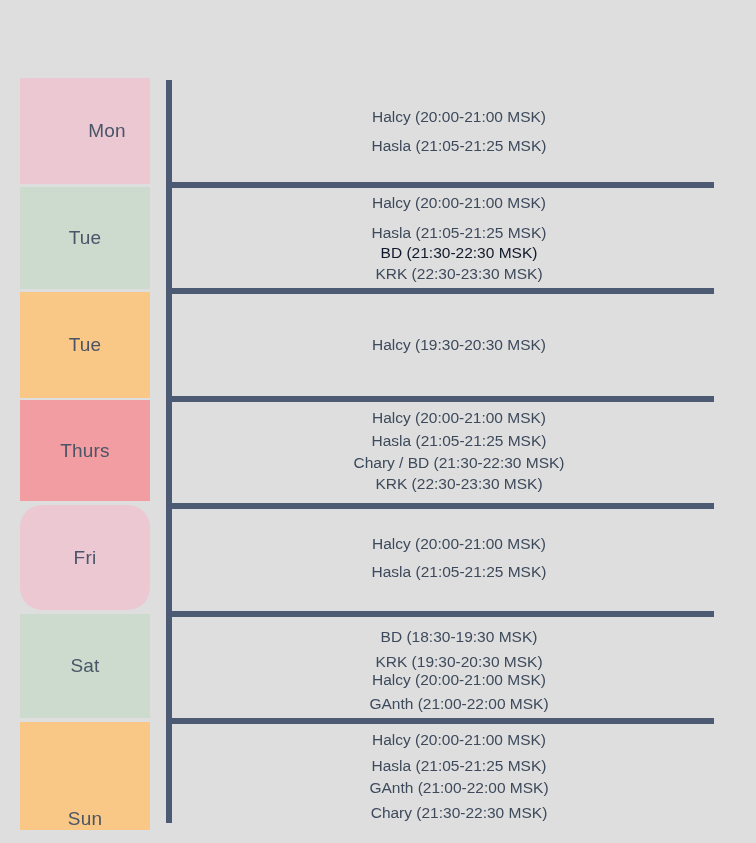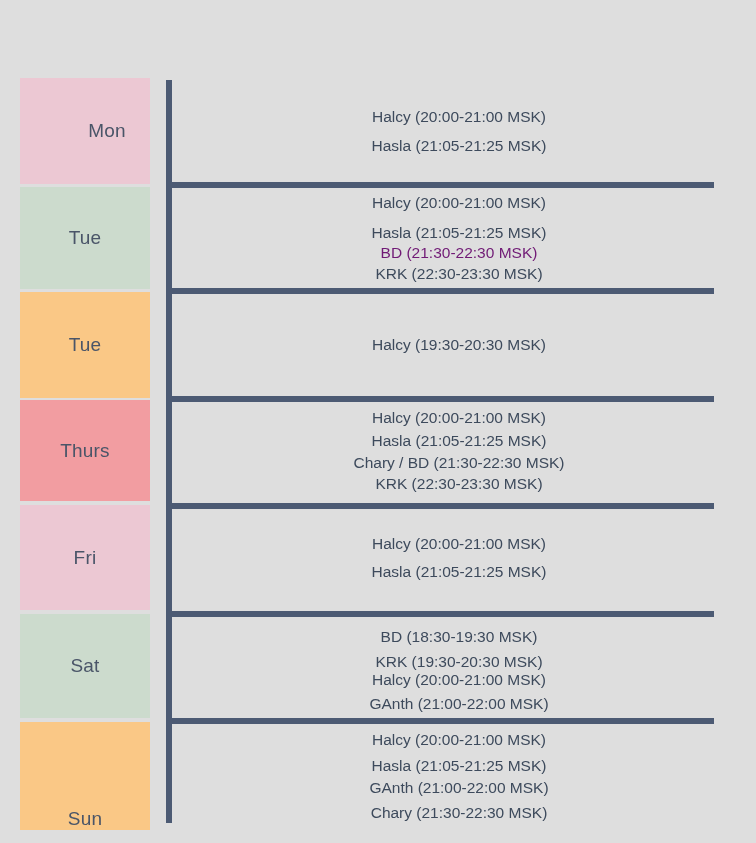--- a/index.html
+++ b/index.html
@@ -87,39 +87,39 @@
       </div>
       <div class="day-cell" style="top: 187px; height: 102px; background: rgb(204, 219, 205);">
         <span class="day-label" style="color: rgb(74, 85, 104);">Tue</span>
       </div>
       <div class="day-cell" style="top: 292px; height: 106px; background: rgb(250, 200, 134);">
         <span class="day-label" style="color: rgb(74, 85, 104);">Tue</span>
       </div>
       <div class="day-cell" style="top: 400px; height: 101px; background: rgb(242, 157, 161);">
         <span class="day-label" style="color: rgb(74, 85, 104);">Thurs</span>
       </div>
-      <div class="day-cell" style="top: 505px; height: 105px; background: rgb(236, 200, 211);">
+      <div class="day-cell" style="top: 505px; height: 105px; background: rgb(236, 200, 211); border-radius: 22px;">
         <span class="day-label" style="color: rgb(74, 85, 104);">Fri</span>
       </div>
       <div class="day-cell" style="top: 614px; height: 104px; background: rgb(204, 219, 205);">
         <span class="day-label" style="color: rgb(74, 85, 104);">Sat</span>
       </div>
       <div class="day-cell" style="top: 722px; height: 108px; background: rgb(250, 200, 134); align-items: flex-end;">
         <span class="day-label" style="color: rgb(74, 85, 104);">Sun</span>
       </div>
     </div>
   <div id="events-column">
       <div class="events-cell" style="top: 78px; height: 106px;">
         <div class="event-line" style="margin-top: 0px; color: rgb(61, 74, 92);">Halcy (20:00-21:00 MSK)</div>
         <div class="event-line" style="margin-top: 14px; color: rgb(61, 74, 92);">Hasla (21:05-21:25 MSK)</div>
       </div>
       <div class="events-cell" style="top: 187px; height: 102px;">
         <div class="event-line" style="margin-top: 0px; color: rgb(61, 74, 92);">Halcy (20:00-21:00 MSK)</div>
         <div class="event-line" style="margin-top: 14px; color: rgb(61, 74, 92);">Hasla (21:05-21:25 MSK)</div>
-        <div class="event-line" style="margin-top: 5px; color: #701a75;">BD (21:30-22:30 MSK)</div>
+        <div class="event-line" style="margin-top: 5px; color: #0f172a;">BD (21:30-22:30 MSK)</div>
         <div class="event-line" style="margin-top: 5px; color: rgb(61, 74, 92);">KRK (22:30-23:30 MSK)</div>
       </div>
       <div class="events-cell" style="top: 292px; height: 106px;">
         <div class="event-line" style="margin-top: 0px; color: rgb(61, 74, 92);">Halcy (19:30-20:30 MSK)</div>
       </div>
       <div class="events-cell" style="top: 400px; height: 101px;">
         <div class="event-line" style="margin-top: 0px; color: rgb(61, 74, 92);">Halcy (20:00-21:00 MSK)</div>
         <div class="event-line" style="margin-top: 7px; color: rgb(61, 74, 92);">Hasla (21:05-21:25 MSK)</div>
         <div class="event-line" style="margin-top: 7px; color: rgb(61, 74, 92);">Chary / BD (21:30-22:30 MSK)</div>
         <div class="event-line" style="margin-top: 5px; color: rgb(61, 74, 92);">KRK (22:30-23:30 MSK)</div>

